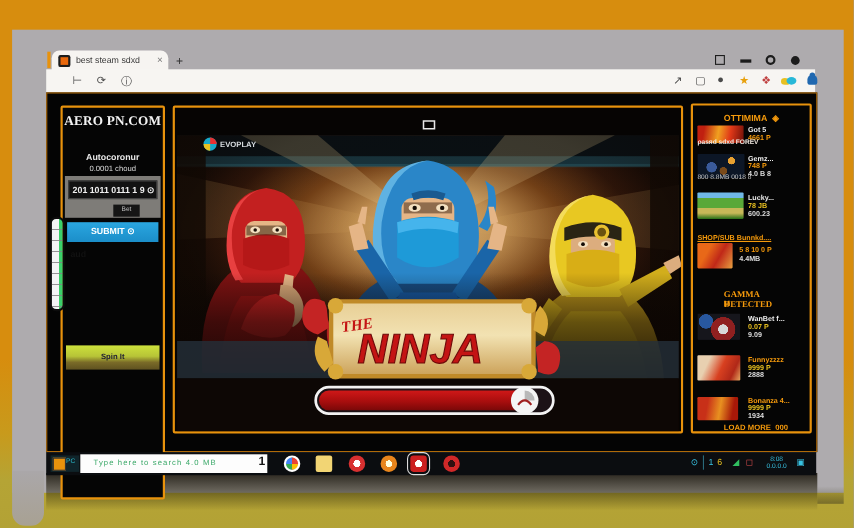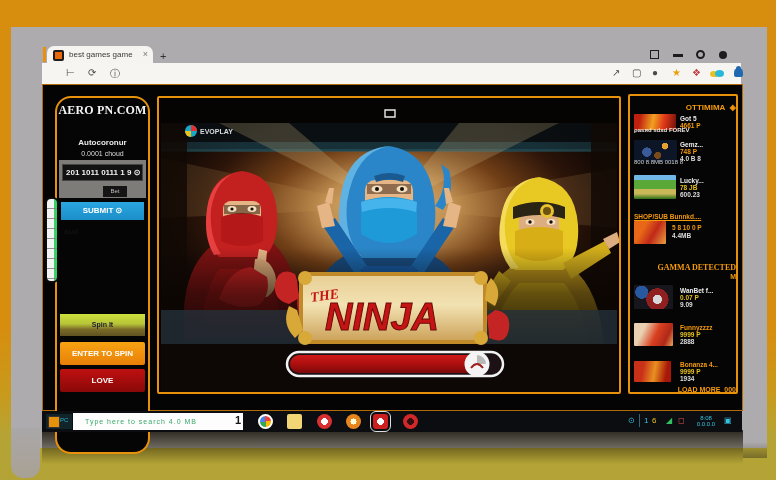--- a/index.html
+++ b/index.html
@@ -22,21 +22,21 @@
   #tab .t { position:absolute; left:22px; top:4px; font-size:8px; color:#3a3a3a; letter-spacing:0; white-space:nowrap; }
   #tab .x { position:absolute; right:5px; top:3px; font-size:9px; color:#777; }
   #newtab { left:160px; top:50px; font-size:11px; color:#333; }
   #toolbar { left:42px; top:63px; width:699px; height:21px; background:#f7f5f2; }
   .tbicon { position:absolute; top:4px; color:#4a4a4a; font-size:10px; }
   #url { position:absolute; left:86px; top:5px; font-size:8px; color:#3f3f3f; white-space:nowrap; font-style:italic; }
 
   
   #page { left:42px; top:84px; width:701px; height:327px; background:#040404; border:1px solid #b06a08; }
   .obox { position:absolute; border:2px solid #e8920c; background:#050505; border-radius:2px; }
-  #lsb { left:12px; top:11px; width:95px; height:358px;border-radius:16px; }
+  #lsb { left:12px; top:11px; width:95px; height:358px; }
   #mainbox { left:114px; top:11px; width:464px; height:298px; }
   #rsb { left:585px; top:9px; width:110px; height:300px; }
 
   
   #lsb .logo { position:absolute; left:0; right:0; top:5px; text-align:center; color:#f3f3f3; font-size:12px; font-weight:bold; font-family:"Liberation Serif", serif; letter-spacing:0.2px; white-space:nowrap; }
   #lsb .l1 { position:absolute; left:0; right:0; top:40px; text-align:center; color:#e9e9e9; font-size:8px; font-weight:bold; }
   #lsb .l2 { position:absolute; left:0; right:0; top:52px; text-align:center; color:#dddddd; font-size:7px; }
   #lsb .panel { position:absolute; left:2px; right:2px; top:62px; height:38px; background:#7e7c78; }
   #lsb .inp { position:absolute; left:3px; right:3px; top:4px; height:17px; background:#121212; border:1px solid #444; color:#f0f0f0; font-size:8px; font-weight:bold; line-height:16px; padding-left:3px; white-space:nowrap; overflow:hidden; }
   #lsb .aud { position:absolute; left:5px; top:27px; color:#111; font-size:8px; font-weight:bold;margin-top:40px; }
@@ -44,21 +44,21 @@
   #lsb .blue { position:absolute; left:4px; right:4px; top:104px; height:18px; background:linear-gradient(180deg,#2aa6e0,#1b8ec9); color:#fff; font-size:8px; font-weight:bold; text-align:center; line-height:18px; }
   #lsb .byellow { position:absolute; left:3px; right:3px; top:216px; height:22px; background:linear-gradient(180deg,#cde23c 0%,#b7c437 45%,#7a6b28 70%,#5f5220 100%); color:#223; font-size:7px; font-weight:bold; text-align:center; line-height:22px; }
   #lsb .borange { position:absolute; left:3px; right:3px; top:244px; height:23px; background:linear-gradient(180deg,#f7a312,#e87f08); color:#fff; font-size:8px; font-weight:bold; text-align:center; line-height:23px; border-radius:2px; }
   #lsb .bred { position:absolute; left:3px; right:3px; top:271px; height:23px; background:linear-gradient(180deg,#c01010,#8a0808); color:#fff; font-size:8px; font-weight:bold; text-align:center; line-height:23px; border-radius:2px; }
   #slider { left:2px; top:112px; width:14px; height:86px; border:2px solid #0c0c0c; border-radius:6px;
     background:repeating-linear-gradient(180deg, rgba(0,0,0,0) 0 9px, rgba(130,130,130,0.85) 9px 10px),
                linear-gradient(90deg,#f4f4f4 0 7px,#3ad06a 7px);
   }
 
   
-  #rsb .hdr { position:absolute; left:0; right:0; top:7px; text-align:right; color:#f59a0c; font-size:8px; font-weight:bold; }
+  #rsb .hdr { position:absolute; left:0; right:0; top:7px; text-align:left; color:#f59a0c; font-size:8px; font-weight:bold;padding-left:28px; }
   .entry { position:absolute; left:4px; width:100px; }
   .thumb { position:absolute; left:0; top:0; border-radius:1px; }
   .et { position:absolute; left:46px; top:0; font-size:6.5px; color:#eee; font-weight:bold; white-space:nowrap; }
   .eo { position:absolute; left:46px; font-size:6.5px; color:#f59a0c; font-weight:bold; white-space:nowrap; }
   .ey { position:absolute; left:46px; font-size:6.5px; color:#e8c020; font-weight:bold; white-space:nowrap; }
   .ew { position:absolute; left:46px; font-size:6.5px; color:#ddd; font-weight:bold; white-space:nowrap; }
   .cap { position:absolute; left:0; font-size:6px; color:#ccc; white-space:nowrap; }
 
   
   #taskbar { left:42px; top:411px; width:700px; height:21px; background:#0b0d10; }
@@ -75,21 +75,21 @@
 </head>
 <body>
   <div id="desktop" class="abs"></div>
   <div id="deskshadow" class="abs"></div>
   <div id="greyblob" class="abs"></div>
   <div id="rshadow" class="abs"></div>
 
   <div class="abs" style="left:43px;top:47px;width:3px;height:15px;background:#e8920c;"></div>
   <div id="tab" class="abs">
     <span class="fav"></span>
-    <span class="t">best games game</span>
+    <span class="t">best steam sdxd</span>
     <span class="x">×</span>
   </div>
   <div id="newtab" class="abs">+</div>
   <div class="abs" style="left:650px;top:50px;width:9px;height:9px;border:1.5px solid #1c1c1c;"></div>
   <div class="abs" style="left:673px;top:54px;width:10px;height:3px;background:#1c1c1c;"></div>
   <div class="abs" style="left:696px;top:50px;width:9px;height:9px;border:2px solid #1c1c1c;border-radius:50%;"></div>
   <div class="abs" style="left:719px;top:51px;width:8px;height:8px;background:#1c1c1c;border-radius:50%;"></div>
   <div id="toolbar" class="abs">
     <span class="tbicon" style="left:24px;">⊢</span>
     <span class="tbicon" style="left:46px;">⟳</span>
@@ -110,22 +110,20 @@
       <div class="logo">AERO PN.COM</div>
       <div class="l1">Autocoronur</div>
       <div class="l2">0.0001 choud</div>
       <div class="panel">
         <div class="inp">201 1011 0111 1 9 ⊙</div>
         <div class="aud">aud</div>
         <div class="bet">Bet</div>
       </div>
       <div class="blue">SUBMIT ⊙</div>
       <div class="byellow">Spin It</div>
-      <div class="borange">ENTER TO SPIN</div>
-      <div class="bred">LOVE</div>
     </div>
 
     <div id="mainbox" class="obox">
 <svg width="460" height="294" viewBox="0 0 460 294">
 <defs>
   <radialGradient id="glow" cx="50%" cy="36%" r="52%">
     <stop offset="0%" stop-color="#dfb97c"></stop>
     <stop offset="28%" stop-color="#c59252"></stop>
     <stop offset="52%" stop-color="#7a4418"></stop>
     <stop offset="78%" stop-color="#30160a"></stop>

